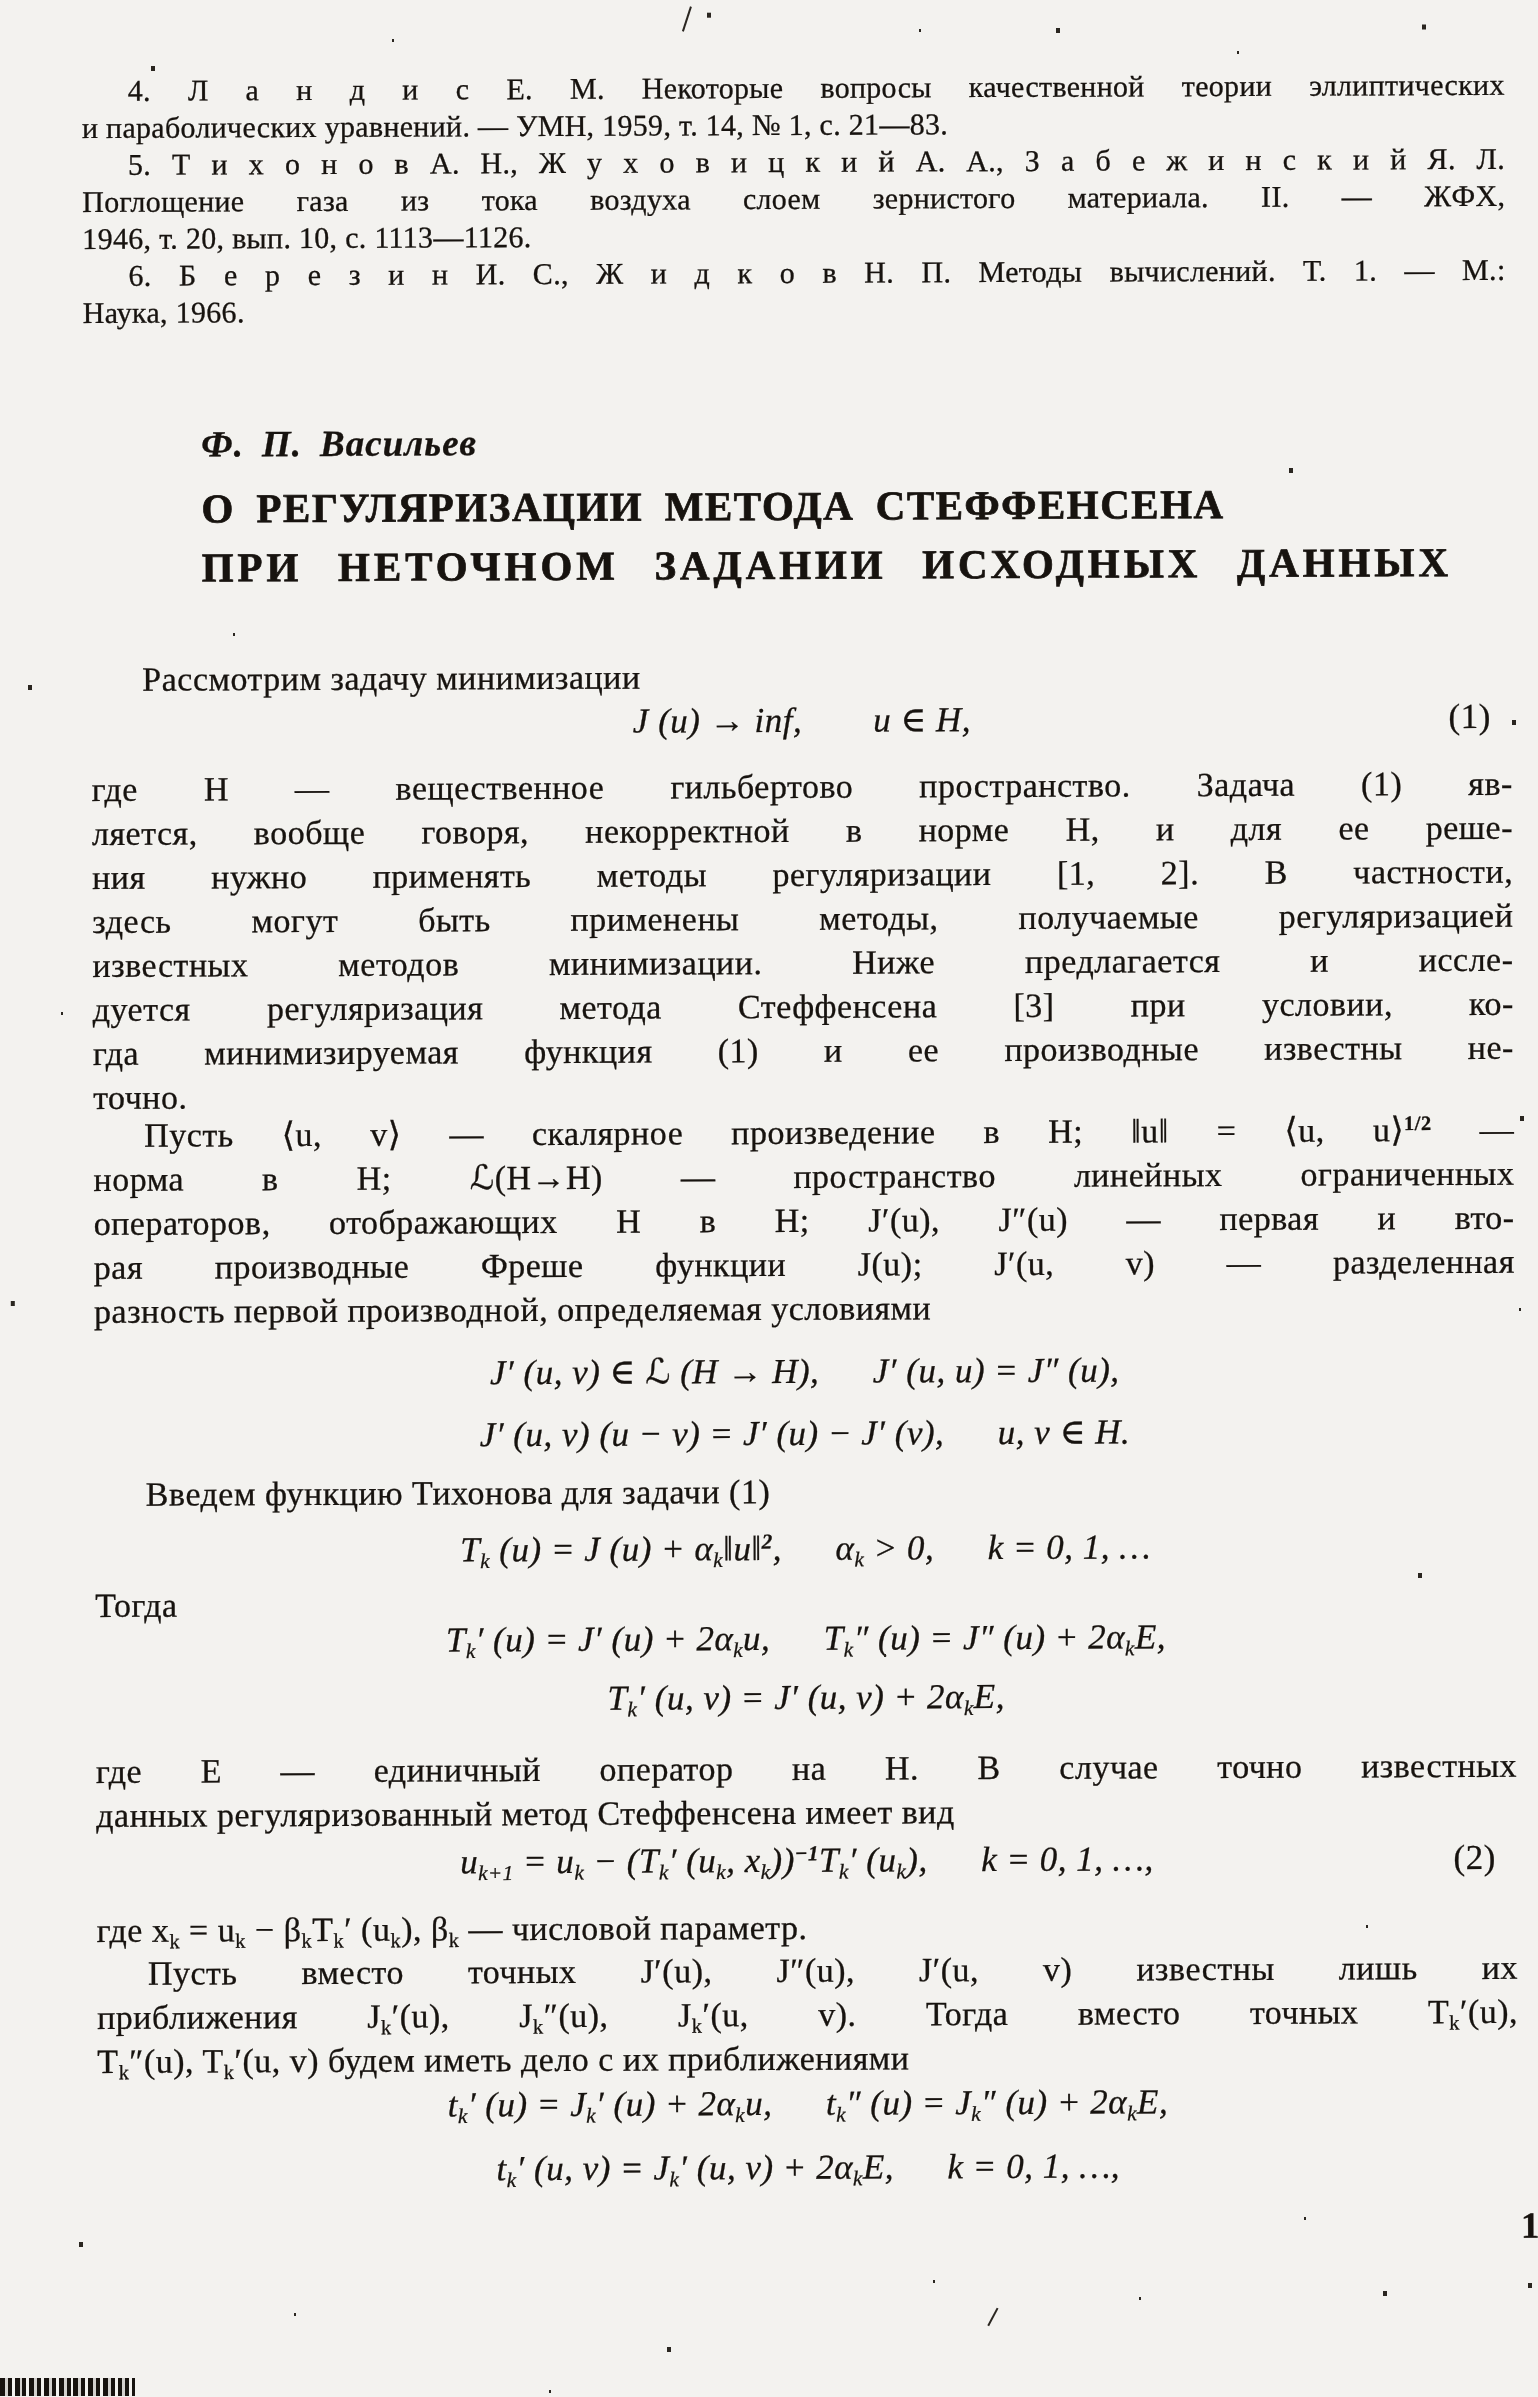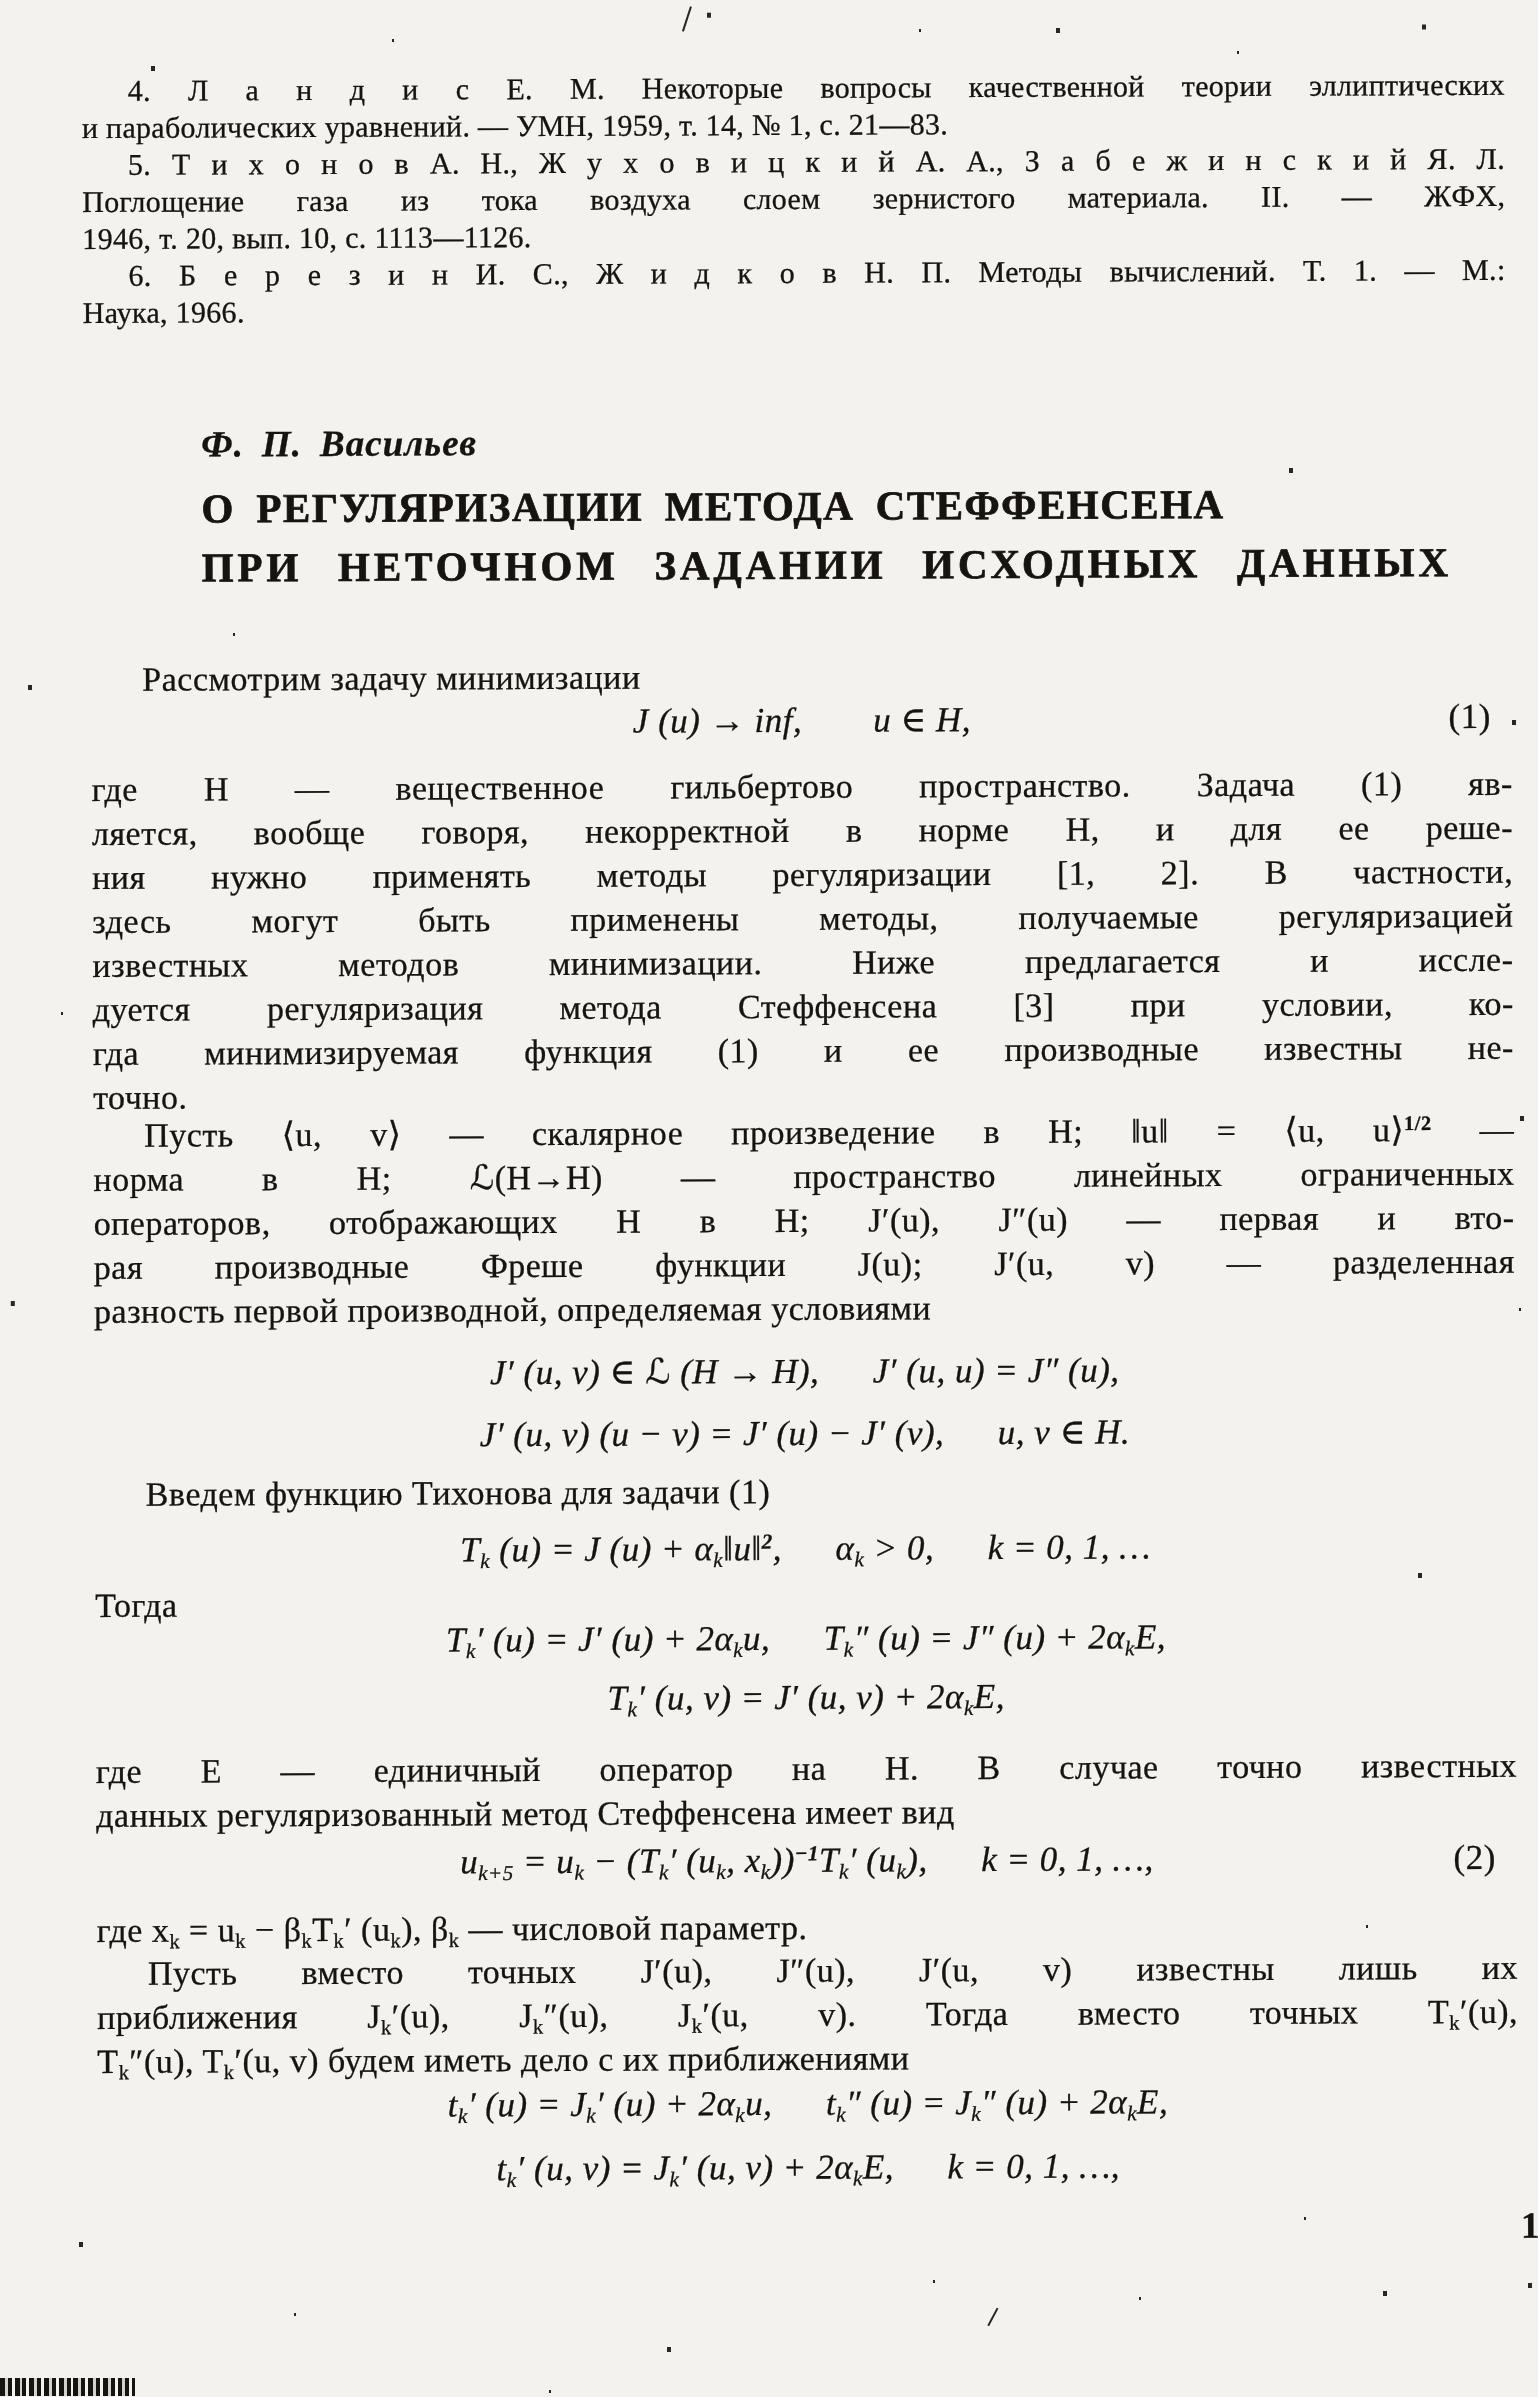--- a/index.html
+++ b/index.html
@@ -122,21 +122,21 @@
     <div class="abs eq" style="top:1678px">
       <span class="m">T<sub>k</sub>′ (u, v) = J′ (u, v) + 2α<sub>k</sub>E,</span>
     </div>
 
     <div class="abs para bodytext" style="top:1747px">
       <div class="ln jl">где E — единичный  оператор на H. В случае  точно  известных</div>
       <div class="ln">данных регуляризованный метод Стеффенсена имеет вид</div>
     </div>
 
     <div class="abs eq" style="top:1841px">
-      <span class="m">u<sub>k+5</sub> = u<sub>k</sub> − (T<sub>k</sub>′ (u<sub>k</sub>, x<sub>k</sub>))<sup>−1</sup>T<sub>k</sub>′ (u<sub>k</sub>),  k = 0, 1, …,</span>
+      <span class="m">u<sub>k+1</sub> = u<sub>k</sub> − (T<sub>k</sub>′ (u<sub>k</sub>, x<sub>k</sub>))<sup>−1</sup>T<sub>k</sub>′ (u<sub>k</sub>),  k = 0, 1, …,</span>
       <span class="lbl">(2)</span>
     </div>
 
     <div class="abs para bodytext" style="top:1906px">
       <div class="ln">где x<sub>k</sub> = u<sub>k</sub> − β<sub>k</sub>T<sub>k</sub>′ (u<sub>k</sub>), β<sub>k</sub> — числовой параметр.</div>
     </div>
 
     <div class="abs para bodytext" style="top:1949px">
       <div class="ln jl ind">Пусть вместо точных J′(u), J″(u), J′(u, v) известны лишь их</div>
       <div class="ln jl">приближения J<sub>k</sub>′(u), J<sub>k</sub>″(u), J<sub>k</sub>′(u, v). Тогда вместо точных T<sub>k</sub>′(u),</div>

